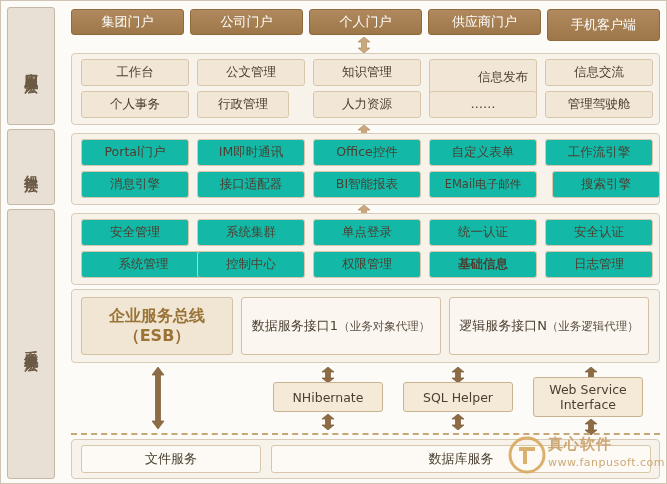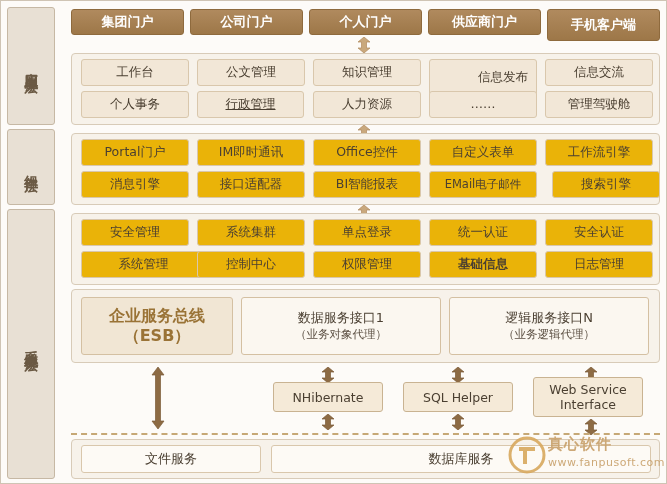--- a/index.html
+++ b/index.html
@@ -53,46 +53,45 @@
     color:#4c4033;
     border-radius:3px;
     text-align:center;
     line-height:1.15;
   }
   .cell.brown{
     background:linear-gradient(180deg,#b08a5e 0%,#9d7748 100%);
     color:#ffffff;
     border:1px solid #8e6a3d;
     font-size:13px;
-    font-weight:bold;
   }
   .cell.light{
     background:#f2e7d7;
     border:1px solid #d9c7ac;
     color:#4a3f31;
   }
   .cell.white{
-    background:#eab308;
+    background:#14b8a6;
     border:1px solid #d9c7ac;
     color:#4a3f31;
   }
   .cell.esb{
     background:#f1e6d4;
     border:1px solid #d4c0a2;
     color:#9a7336;
     font-weight:bold;
     font-size:16px;
     flex-direction:column;
     line-height:1.25;
   }
   .cell.svc{
     background:#fbf7f0;
     border:1px solid #d4c0a2;
     color:#4a3f31;
-    flex-direction:column;
+    flex-direction:row;
     line-height:1.3;
     justify-content:center;
   }
   .cell.svc .sub{font-size:11.5px;color:#5c5043;}
   .cell.dbbox{
     background:#f5ead8;
     border:1px solid #c9b392;
     color:#4a3f31;
     font-size:12.5px;
     flex-direction:column;
@@ -182,21 +181,21 @@
   <div class="cell light" style="left:428px;top:58px;width:108px;height:37px;padding-left:40px;">
     <span>信息发布</span>
   </div>
   <div class="cell light" style="left:544px;top:58px;width:108px;height:27px;">
     <span>信息交流</span>
   </div>
 
   <div class="cell light" style="left:80px;top:90px;width:108px;height:27px;">
     <span>个人事务</span>
   </div>
-  <div class="cell light" style="left:196px;top:90px;width:107px;height:27px;text-decoration:underline;">
+  <div class="cell light" style="left:196px;top:90px;width:92px;height:27px;">
     <span>行政管理</span>
   </div>
   <div class="cell light" style="left:312px;top:90px;width:108px;height:27px;">
     <span>人力资源</span>
   </div>
   <div class="cell light" style="left:428px;top:90px;width:108px;height:27px;">
     <span>……</span>
   </div>
   <div class="cell light" style="left:544px;top:90px;width:108px;height:27px;">
     <span>管理驾驶舱</span>

